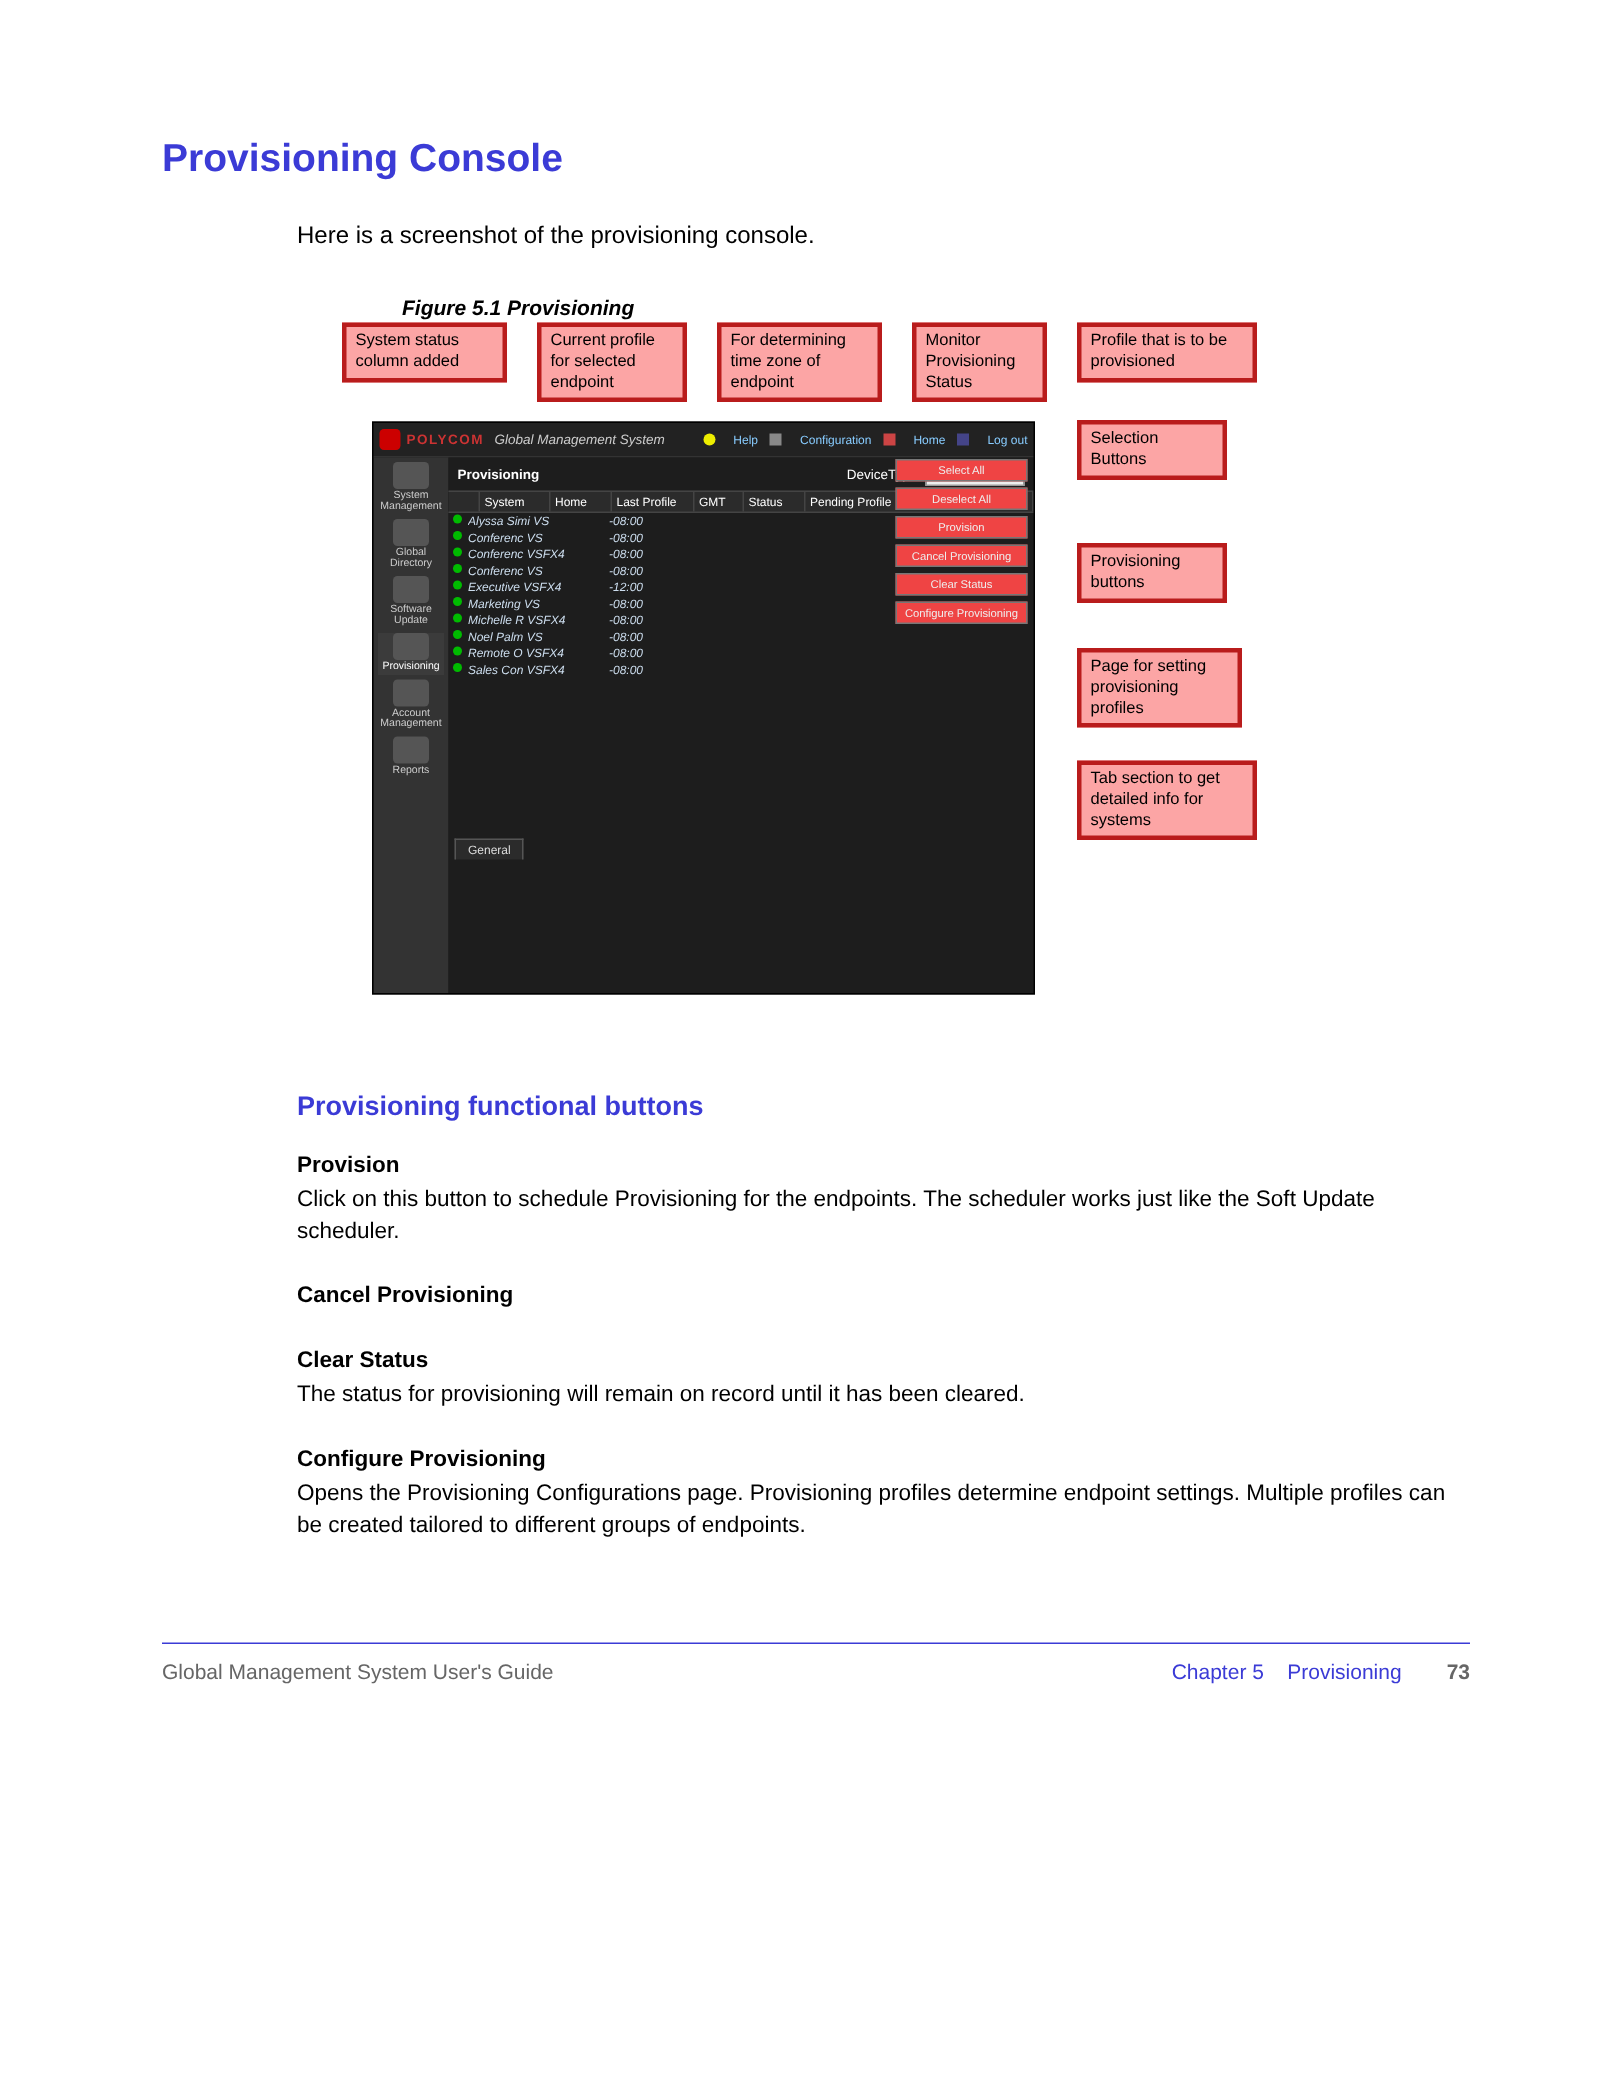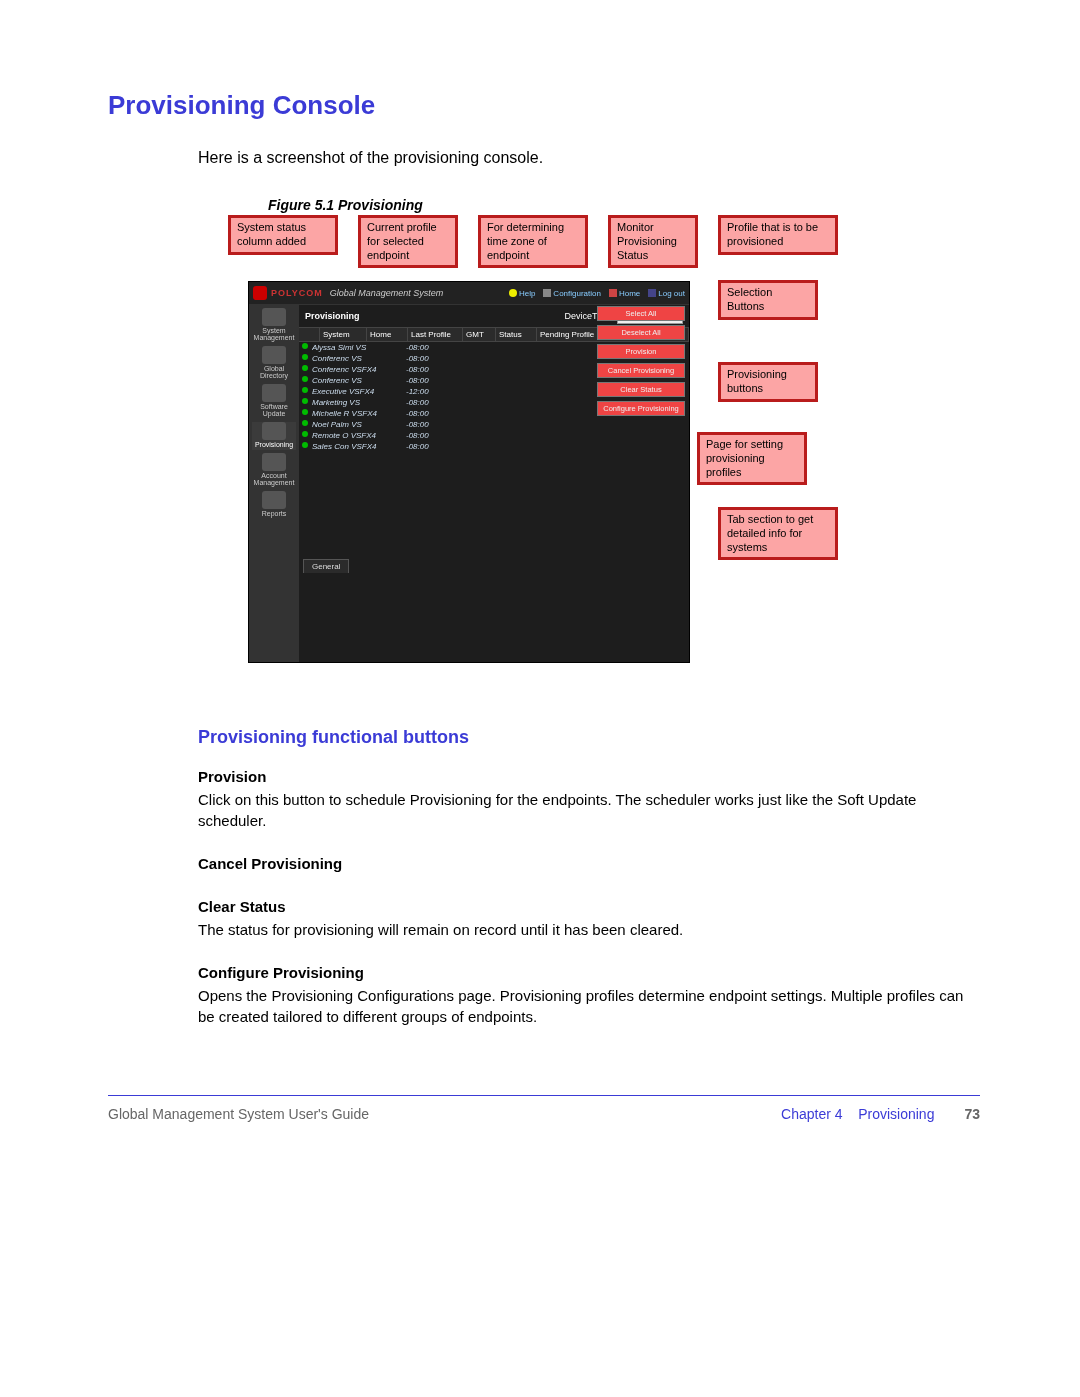--- a/index.html
+++ b/index.html
@@ -83,21 +83,21 @@
   }
   .brand-name { color:#c33; font-weight:bold; letter-spacing:1px; }
   .brand-sub { font-style: italic; color:#ccc; margin-left:3px;}
   .toplinks {
     margin-left: auto;
     display: flex;
     gap: 8px;
     font-size: 8px;
     color:#8cf;
   }
-  .toplinks span { display:flex; gap:2px;}
+  .toplinks span { display:flex; gap:12px;}
   .icn { width:8px; height:8px; display:inline-block; }
   .icn-help{ background:#ee0; border-radius:50%;}
   .icn-conf{ background:#888;}
   .icn-home{ background:#c44;}
   .icn-out{ background:#448;}
   .ss-body {
     display: flex;
     height: calc(100% - 22px);
   }
   .ss-side {
@@ -222,21 +222,21 @@
     <div class="caption">Figure 5.1 Provisioning</div>
 
     <div class="callout" style="top:18px; left:0; width:110px;">System status column added</div>
     <div class="callout" style="top:18px; left:130px; width:100px;">Current profile for selected endpoint</div>
     <div class="callout" style="top:18px; left:250px; width:110px;">For determining time zone  of endpoint</div>
     <div class="callout" style="top:18px; left:380px; width:90px;">Monitor Provisioning Status</div>
     <div class="callout" style="top:18px; left:490px; width:120px;">Profile that is to be provisioned</div>
 
     <div class="callout" style="top:83px; left:490px; width:100px;">Selection Buttons</div>
     <div class="callout" style="top:165px; left:490px; width:100px;">Provisioning buttons</div>
-    <div class="callout" style="top:235px; left:469px; width:110px;">Page for setting provisioning profiles</div>
+    <div class="callout" style="top:235px; left:490px; width:110px;">Page for setting provisioning profiles</div>
     <div class="callout" style="top:310px; left:490px; width:120px;">Tab section to get detailed info for systems</div>
 
     <div class="screenshot">
       <div class="ss-top">
         <div class="brand">
           <div class="brand-logo"></div>
           <span class="brand-name">POLYCOM</span>
           <span class="brand-sub">Global Management System</span>
         </div>
         <div class="toplinks">
@@ -365,16 +365,16 @@
     <div class="head">Clear Status</div>
     <div>The status for provisioning will remain on record until it has been cleared.</div>
   </div>
   <div class="section">
     <div class="head">Configure Provisioning</div>
     <div>Opens the Provisioning Configurations page. Provisioning profiles determine endpoint settings. Multiple profiles can be created tailored to different groups of endpoints.</div>
   </div>
 
   <div class="footer-line">
     <span>Global Management System User's Guide</span>
-    <span class="chap"><span>Chapter 4</span>&nbsp;&nbsp;&nbsp;&nbsp;<span>Provisioning</span></span>
+    <span class="chap"><span>Chapter 5</span>&nbsp;&nbsp;&nbsp;&nbsp;<span>Provisioning</span></span>
     <span class="pg">73</span>
   </div>
 </div>
 
 </body></html>

